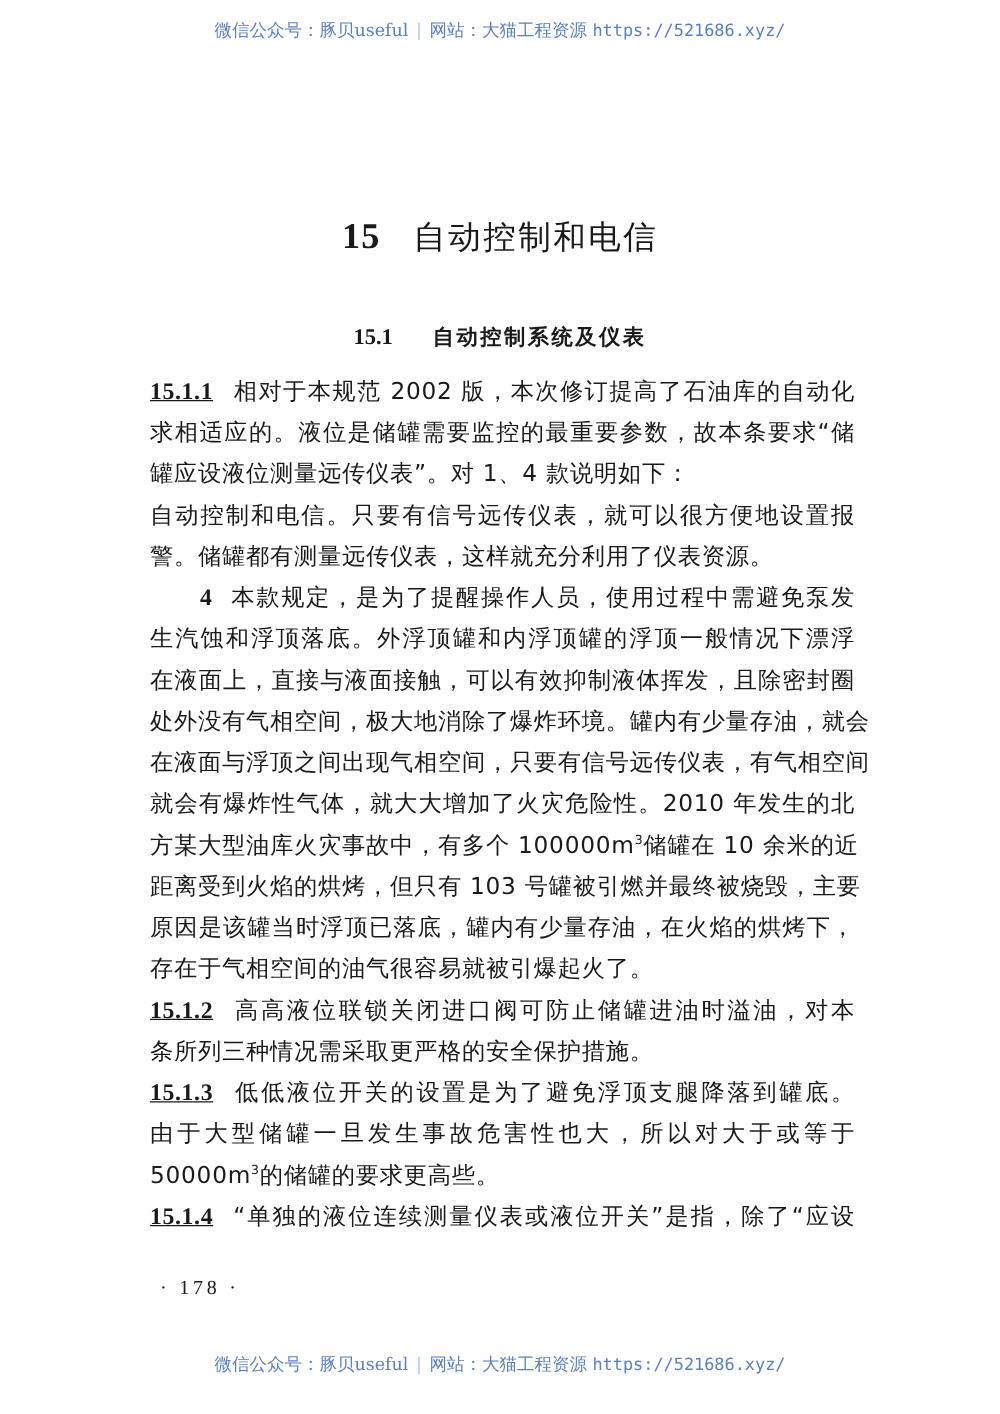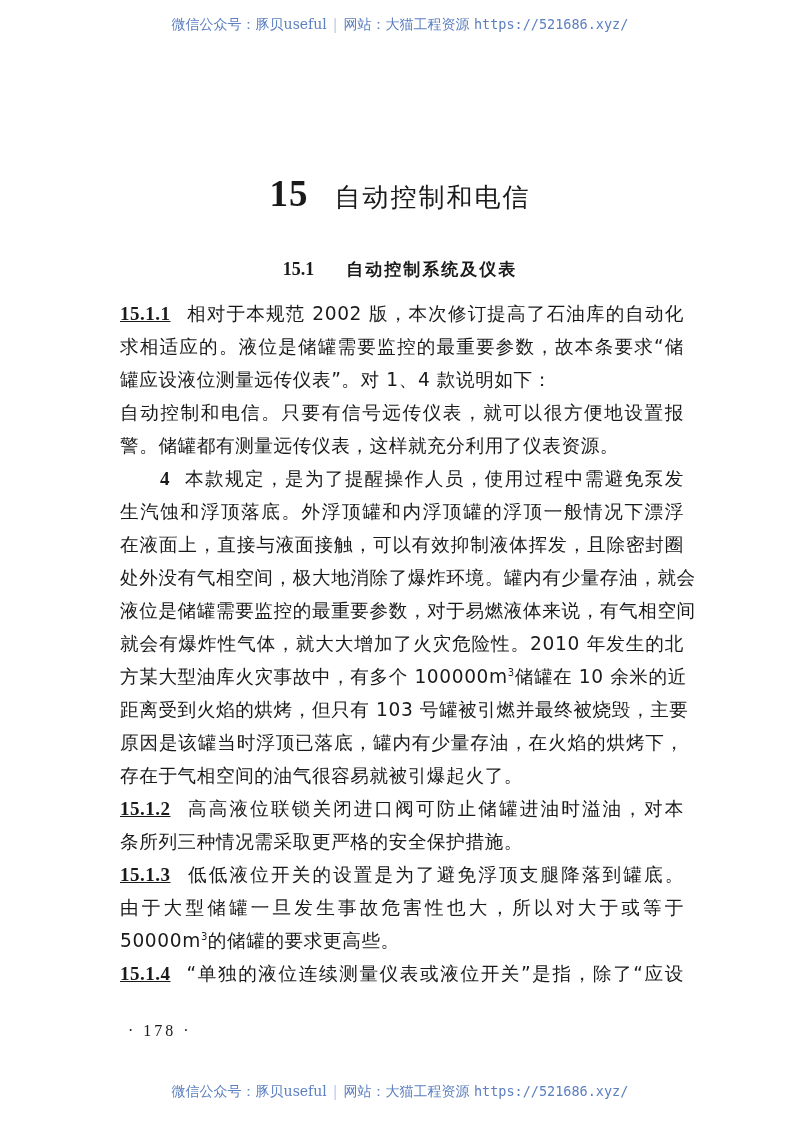--- a/index.html
+++ b/index.html
@@ -7,21 +7,21 @@
          font-family: "DejaVu Serif", "Liberation Serif", serif; color:#1a1a1a; }
   .watermark { position:absolute; left:0; width:800px; text-align:center;
                font-size:14px; color:#5b7fc0; font-family:"DejaVu Serif","Liberation Serif",serif; letter-spacing:0px; white-space:nowrap; }
   .watermark .sep { color:#b8c6e0; margin:0 6px; }
   .watermark .mono { font-family:"DejaVu Sans Mono","Liberation Mono",monospace; font-size:13.5px;margin-top:11px; }
   #wm-top { top:16px; }
   #wm-bottom { top:1083px; }
 
   .chapter-title { position:absolute; top:172px; left:0; width:800px; text-align:center;
                    font-size:26px; letter-spacing:1px; }
-  .chapter-title .num { font-family:"Liberation Serif","DejaVu Serif",serif; font-weight:bold; font-size:37px; margin-right:26px; }
+  .chapter-title .num { font-family:"Liberation Serif","DejaVu Serif",serif; font-weight:bold; font-size:29px; margin-right:26px; }
   .chapter-title .txt { font-family:Liberation Serif, serif; font-weight:normal; letter-spacing:2px;margin-top:36px; }
 
   .section-title { position:absolute; top:258px; left:0; width:800px; text-align:center; font-size:17px; }
   .section-title .num { font-family:"Liberation Serif","DejaVu Serif",serif; font-weight:bold; font-size:18px; margin-right:32px; }
   .section-title .txt { font-family:"DejaVu Sans","Liberation Sans",sans-serif; font-weight:bold; letter-spacing:2px; }
 
   .body-text { position:absolute; top:297px; left:120px; width:564px; }
   .line { height:33px; line-height:33px; font-size:18.6px; white-space:nowrap;
           font-family:"DejaVu Sans","Liberation Sans",sans-serif; letter-spacing:0.6px; text-align:justify; text-align-last:justify; }
   .line.last { text-align-last:left; }
@@ -52,21 +52,21 @@
 <div class="body-text">
   <div class="line"><span class="clause">15.1.1</span><span>相对于本规范 2002 版，本次修订提高了石油库的自动化</span></div>
   <div class="line"><span>求相适应的。液位是储罐需要监控的最重要参数，故本条要求“储</span></div>
   <div class="line last"><span>罐应设液位测量远传仪表”。对 1、4 款说明如下：</span></div>
   <div class="line"><span>自动控制和电信。只要有信号远传仪表，就可以很方便地设置报</span></div>
   <div class="line last"><span>警。储罐都有测量远传仪表，这样就充分利用了仪表资源。</span></div>
   <div class="line indent"><span class="item">4</span><span>本款规定，是为了提醒操作人员，使用过程中需避免泵发</span></div>
   <div class="line"><span>生汽蚀和浮顶落底。外浮顶罐和内浮顶罐的浮顶一般情况下漂浮</span></div>
   <div class="line"><span>在液面上，直接与液面接触，可以有效抑制液体挥发，且除密封圈</span></div>
   <div class="line"><span>处外没有气相空间，极大地消除了爆炸环境。罐内有少量存油，就会</span></div>
-  <div class="line"><span>液位是储罐需要监控的最重要参数，对于易燃液体来说，有气相空间</span></div>
+  <div class="line"><span>在液面与浮顶之间出现气相空间，只要有信号远传仪表，有气相空间</span></div>
   <div class="line"><span>就会有爆炸性气体，就大大增加了火灾危险性。2010 年发生的北</span></div>
   <div class="line"><span>方某大型油库火灾事故中，有多个 100000m</span><sup>3</sup><span>储罐在 10 余米的近</span></div>
   <div class="line"><span>距离受到火焰的烘烤，但只有 103 号罐被引燃并最终被烧毁，主要</span></div>
   <div class="line"><span>原因是该罐当时浮顶已落底，罐内有少量存油，在火焰的烘烤下，</span></div>
   <div class="line last"><span>存在于气相空间的油气很容易就被引爆起火了。</span></div>
   <div class="line"><span class="clause">15.1.2</span><span>高高液位联锁关闭进口阀可防止储罐进油时溢油，对本</span></div>
   <div class="line last"><span>条所列三种情况需采取更严格的安全保护措施。</span></div>
   <div class="line"><span class="clause">15.1.3</span><span>低低液位开关的设置是为了避免浮顶支腿降落到罐底。</span></div>
   <div class="line"><span>由于大型储罐一旦发生事故危害性也大，所以对大于或等于</span></div>
   <div class="line last"><span>50000m</span><sup>3</sup><span>的储罐的要求更高些。</span></div>

